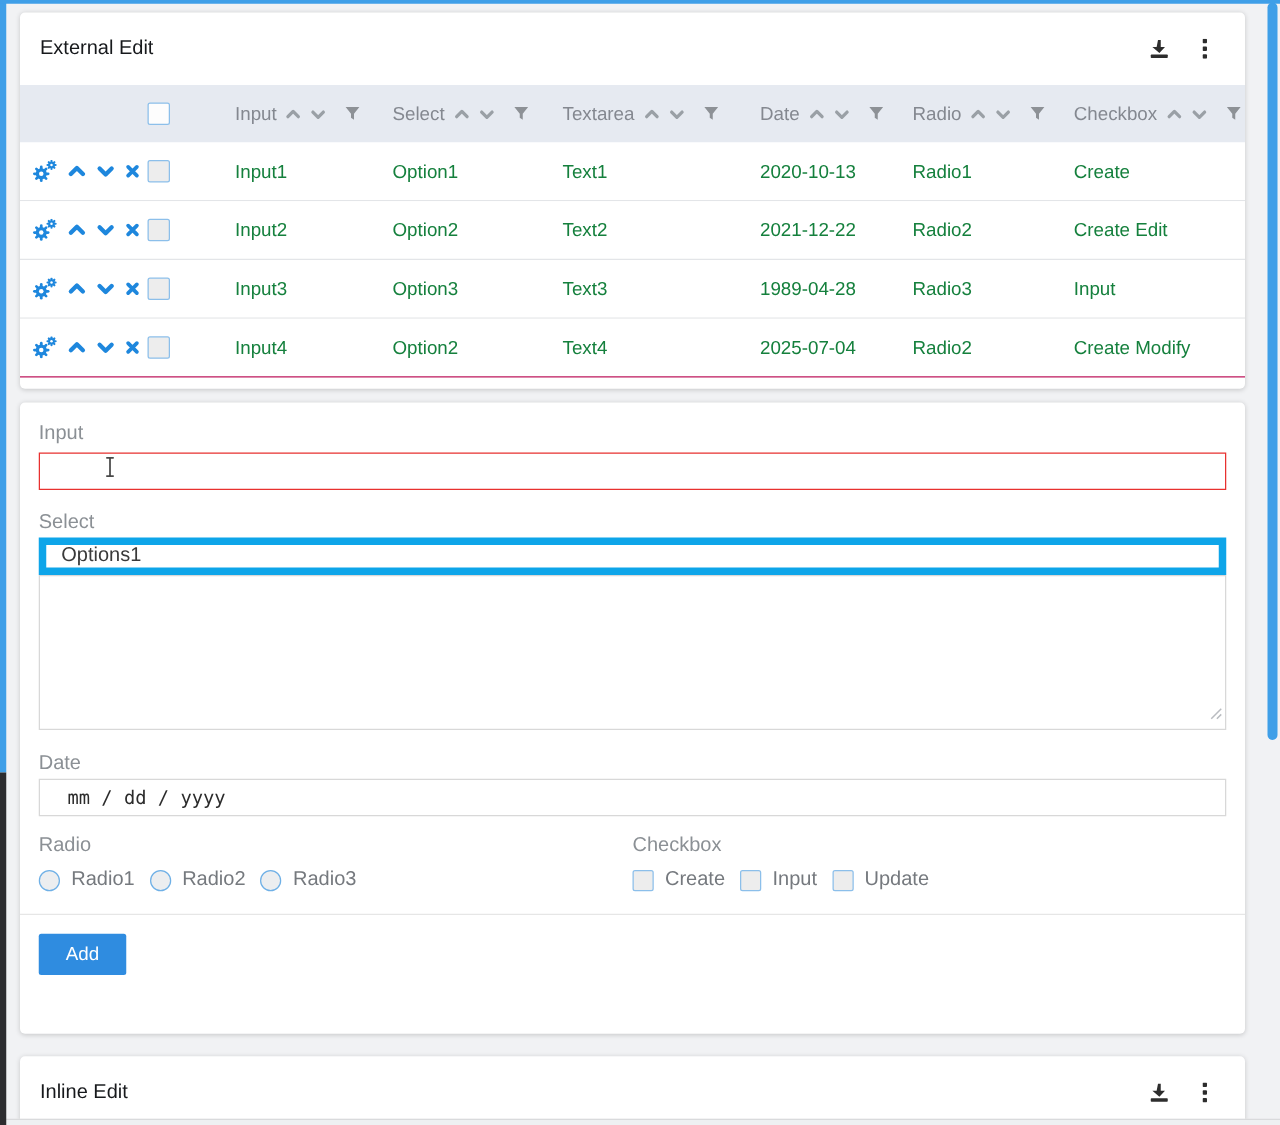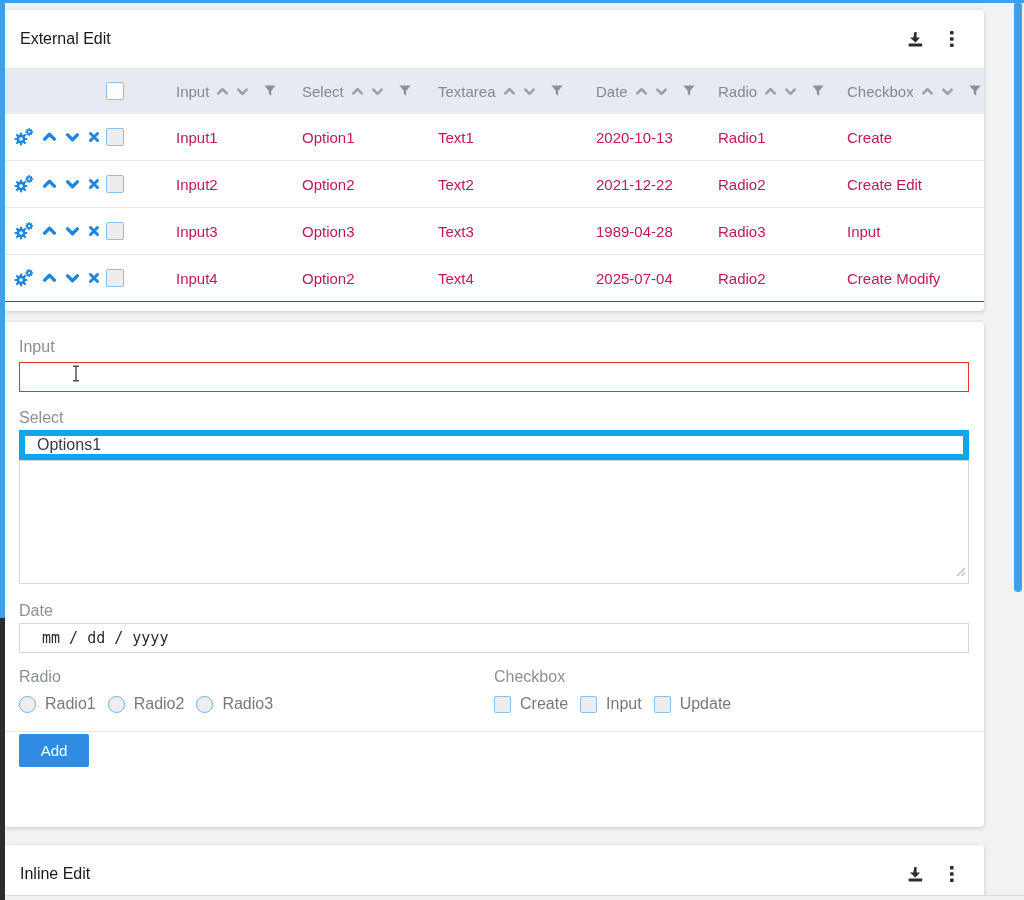--- a/index.html
+++ b/index.html
@@ -7,41 +7,41 @@
   body { font-family:"Liberation Sans", sans-serif; }
   .page { position:relative; width:1024px; height:900px; overflow:hidden; background:#f1f2f4; }
 
   
   .top-line   { position:absolute; top:0; left:0; right:0; height:3px; background:#3f9fe8; z-index:40; }
   .left-blue  { position:absolute; top:0; left:0; width:5px; height:618px; background:#3f9fe8; z-index:39; }
   .left-dark  { position:absolute; top:618px; bottom:0; left:0; width:5px; background:#2c2c2f; z-index:39; }
   .scroll-thumb { position:absolute; top:2px; right:2px; width:8px; height:590px; border-radius:4px; background:#3f9fe8; z-index:39; }
   .bottom-strip { position:absolute; left:0; right:0; bottom:0; height:5px; background:#eef0f2; border-top:1px solid #d9dadc; z-index:38; }
 
-  .card { position:absolute; left:4px; width:980px; background:#fff; border-radius:4px;
+  .card { position:absolute; left:16px; width:980px; background:#fff; border-radius:4px;
           box-shadow:0 1px 4px rgba(0,0,0,.18); }
   .card-table  { top:10px;  height:301px; }
   .card-form   { top:322px; height:505px; padding:15px; }
   .card-inline { top:845px; height:80px; }
 
   .card-header { display:flex; align-items:center; height:58px; padding:0 30px 0 16px; }
   .card-title  { font-size:16px; color:#17191c; }
   .card-header .spacer { flex:1; }
   .hdr-icons { display:flex; align-items:center; gap:26px; }
   .icon-btn { display:flex; align-items:center; justify-content:center; cursor:pointer; }
 
   
   .thead, .trow { display:grid; grid-template-columns:100px 52px 126px 136px 158px 122px 129px 1fr; align-items:center; }
   .thead { background:#e6eaf1; height:46px; }
   .trow  { height:47px; border-bottom:1px solid #e3e5e8; background:#fff; }
   .trow:last-child { border-bottom:1px solid #be185d; }
   .th, .td { padding-left:20px; font-size:15px; white-space:nowrap; overflow:hidden; }
   .th { color:#848890; display:flex; align-items:center; gap:7px; }
   .th .funnel { margin-left:8px; display:flex; }
-  .td { color:#be185d; }
+  .td { color:#15803d; }
   .cell-check { padding-left:2px; display:flex; align-items:center; }
   .cb { width:18px; height:18px; border:1px solid #8cbfea; border-radius:2px; background:#ededed; }
   .cb.head { background:#fdfdfd; }
   .cell-actions { display:flex; align-items:center; gap:8px; padding-left:10px; }
   .act { display:flex; align-items:center; cursor:pointer; }
   .sort-ic { display:flex; }
 
   
   .f-label { font-size:16px; color:#8b9095; line-height:20px; }
   .f-input { width:100%; height:30px; border:1px solid #e8312f; background:#fff; margin-top:5px;
@@ -55,21 +55,21 @@
   .f-date { width:100%; height:30px; border:1px solid #d8d8d8; margin-top:2px; display:flex; align-items:center;
             padding-left:22px; font-family:"DejaVu Sans Mono", monospace; font-size:15px; color:#2b2b2b; }
   .mt16 { margin-top:16px; } .mt17 { margin-top:17px; } .mt14 { margin-top:14px; }
   .groups-row { display:flex; }
   .group-radio { width:475px; }
   .opts { display:flex; align-items:center; margin-top:8px; gap:12px; }
   .opt { display:flex; align-items:center; gap:9px; font-size:16px; color:#75797e; cursor:pointer; }
   .radio { width:17px; height:17px; border:1px solid #6fb0e6; border-radius:50%; background:#eceef0; }
   .cbx   { width:17px; height:17px; border:1px solid #8cbfea; border-radius:2px; background:#ededed; }
   .divider { height:0; border-top:1px solid #e6e6e6; margin:18px -15px 0 -15px; }
-  .add-btn { margin-top:2px; width:70px; height:33px; background:#2f8ce0; color:#fff; border:none;
+  .add-btn { margin-top:15px; width:70px; height:33px; background:#2f8ce0; color:#fff; border:none;
              font-size:15px; font-family:"Liberation Sans", sans-serif; border-radius:2px; cursor:pointer; }
 </style>
 </head>
 <body>
 
 <div class="page">
 
   <div class="top-line"></div>
   <div class="left-blue"></div>
   <div class="left-dark"></div>

